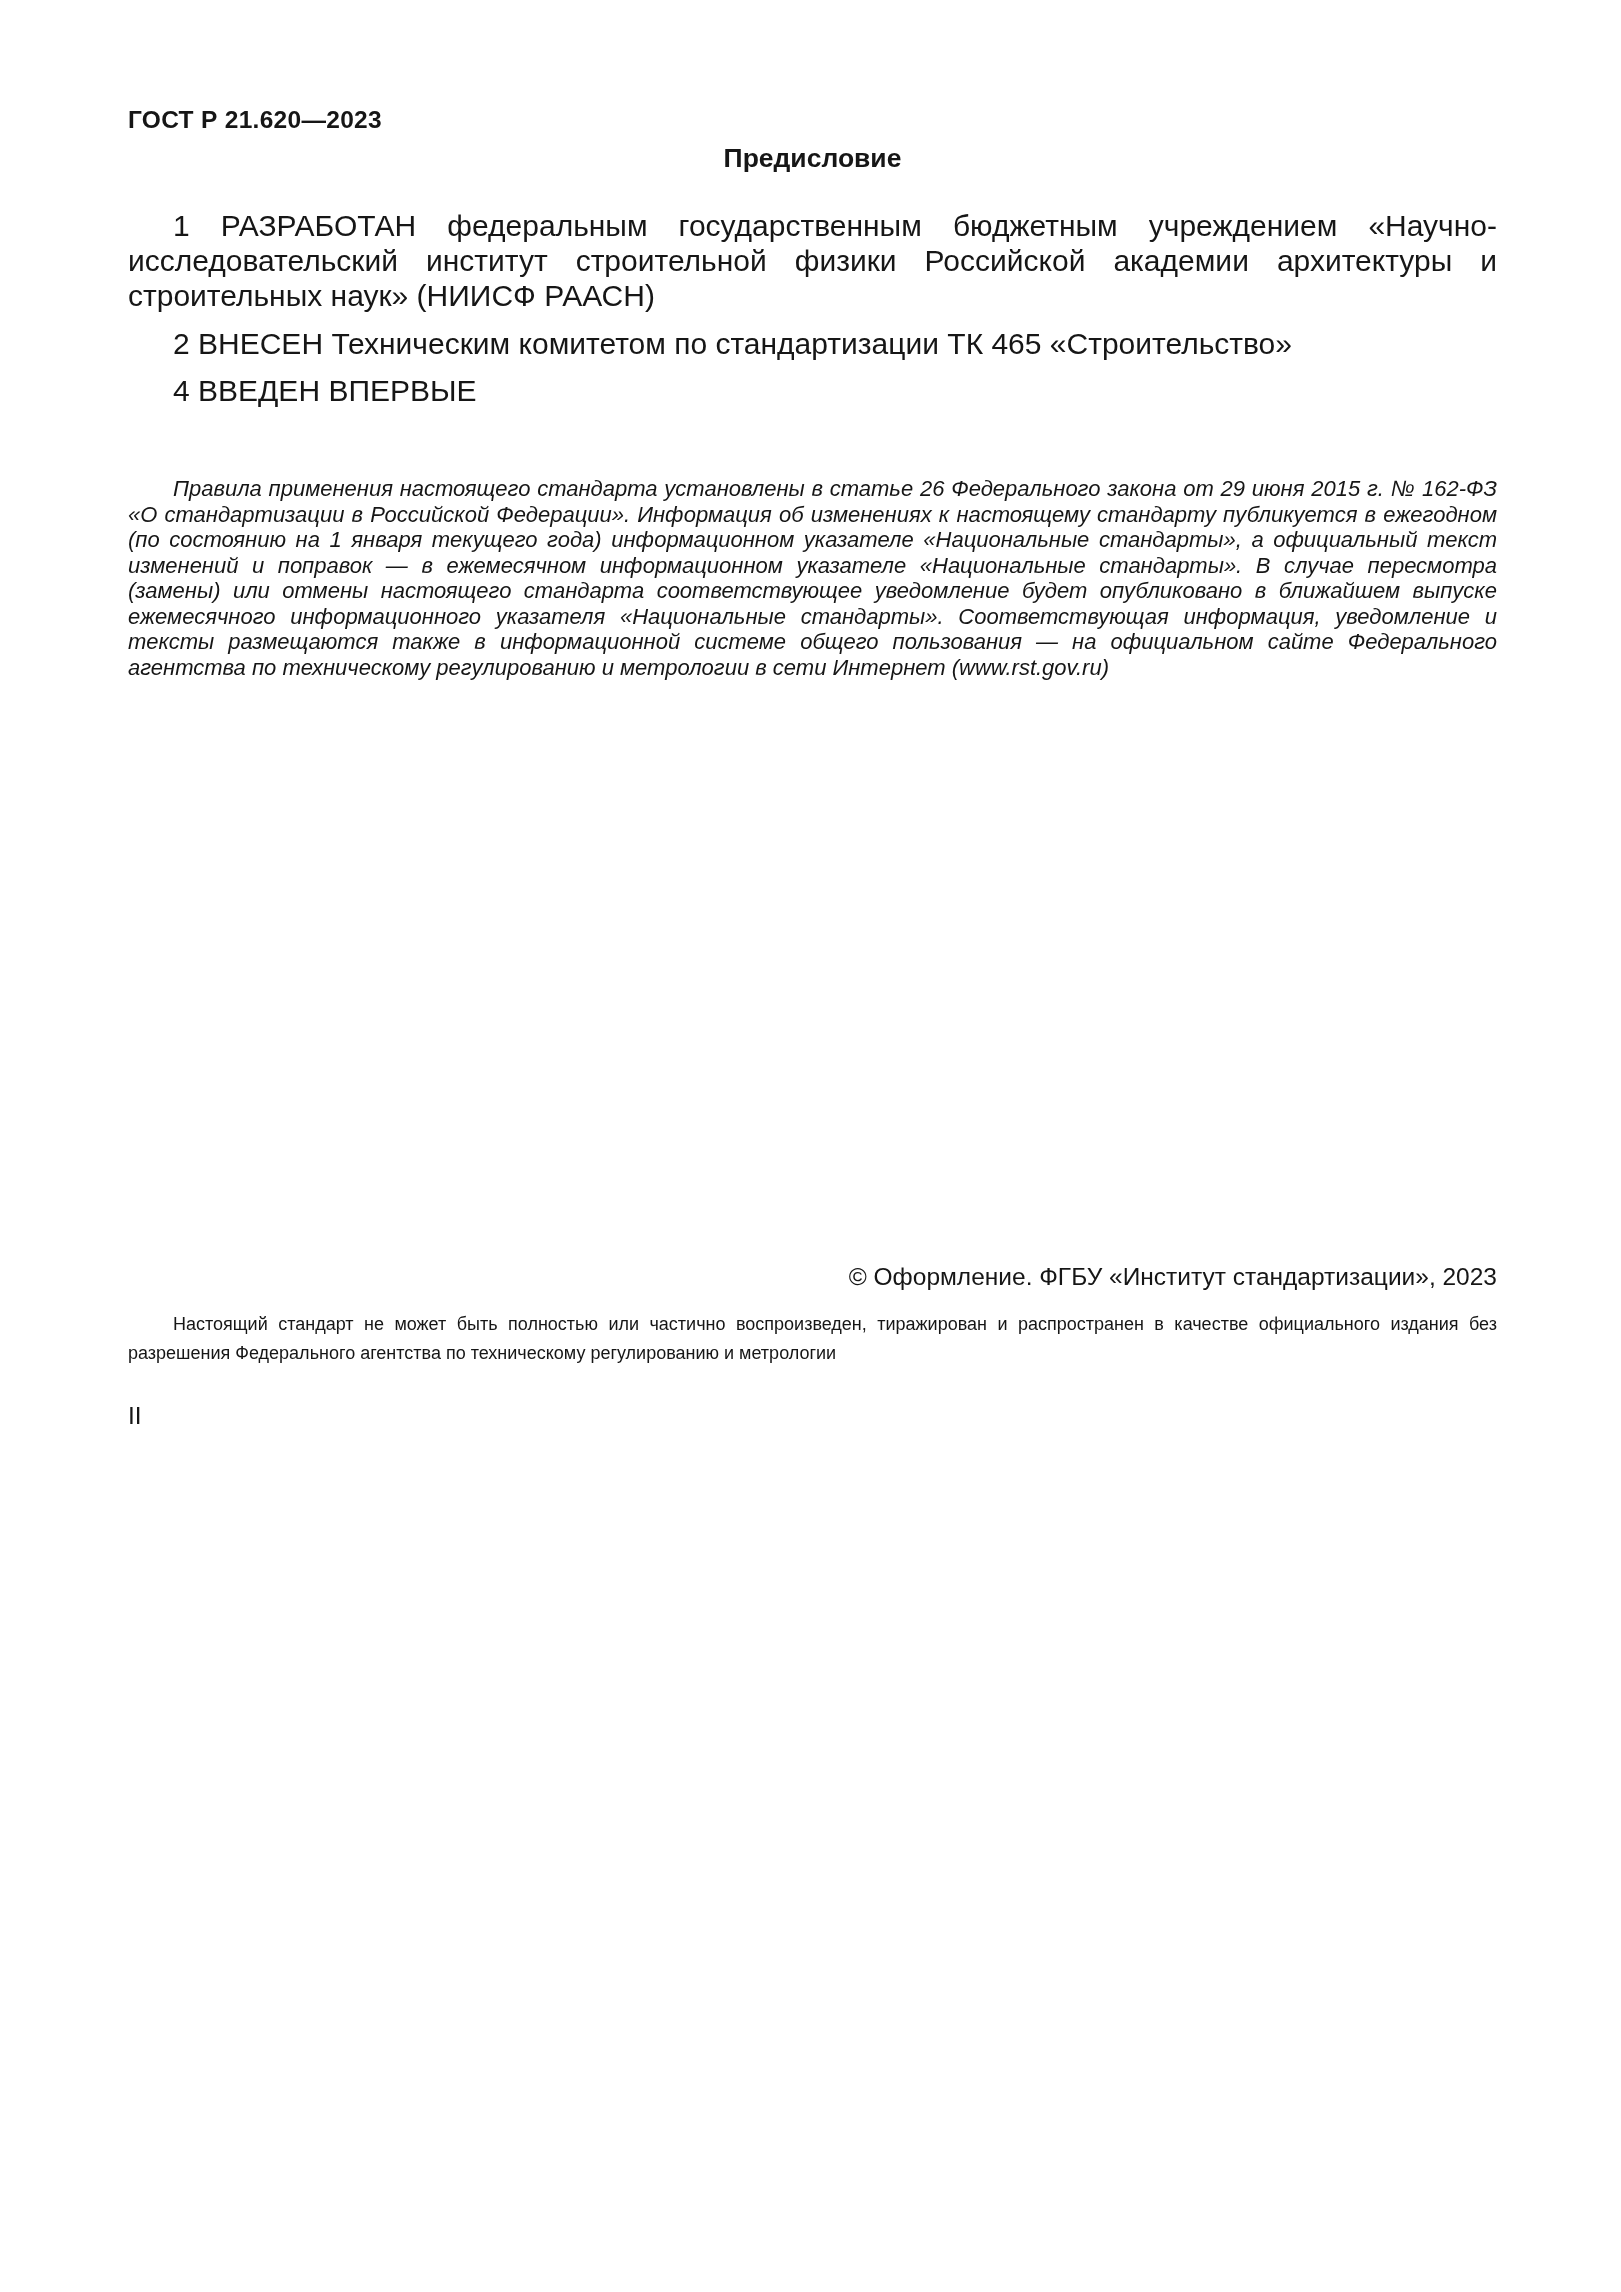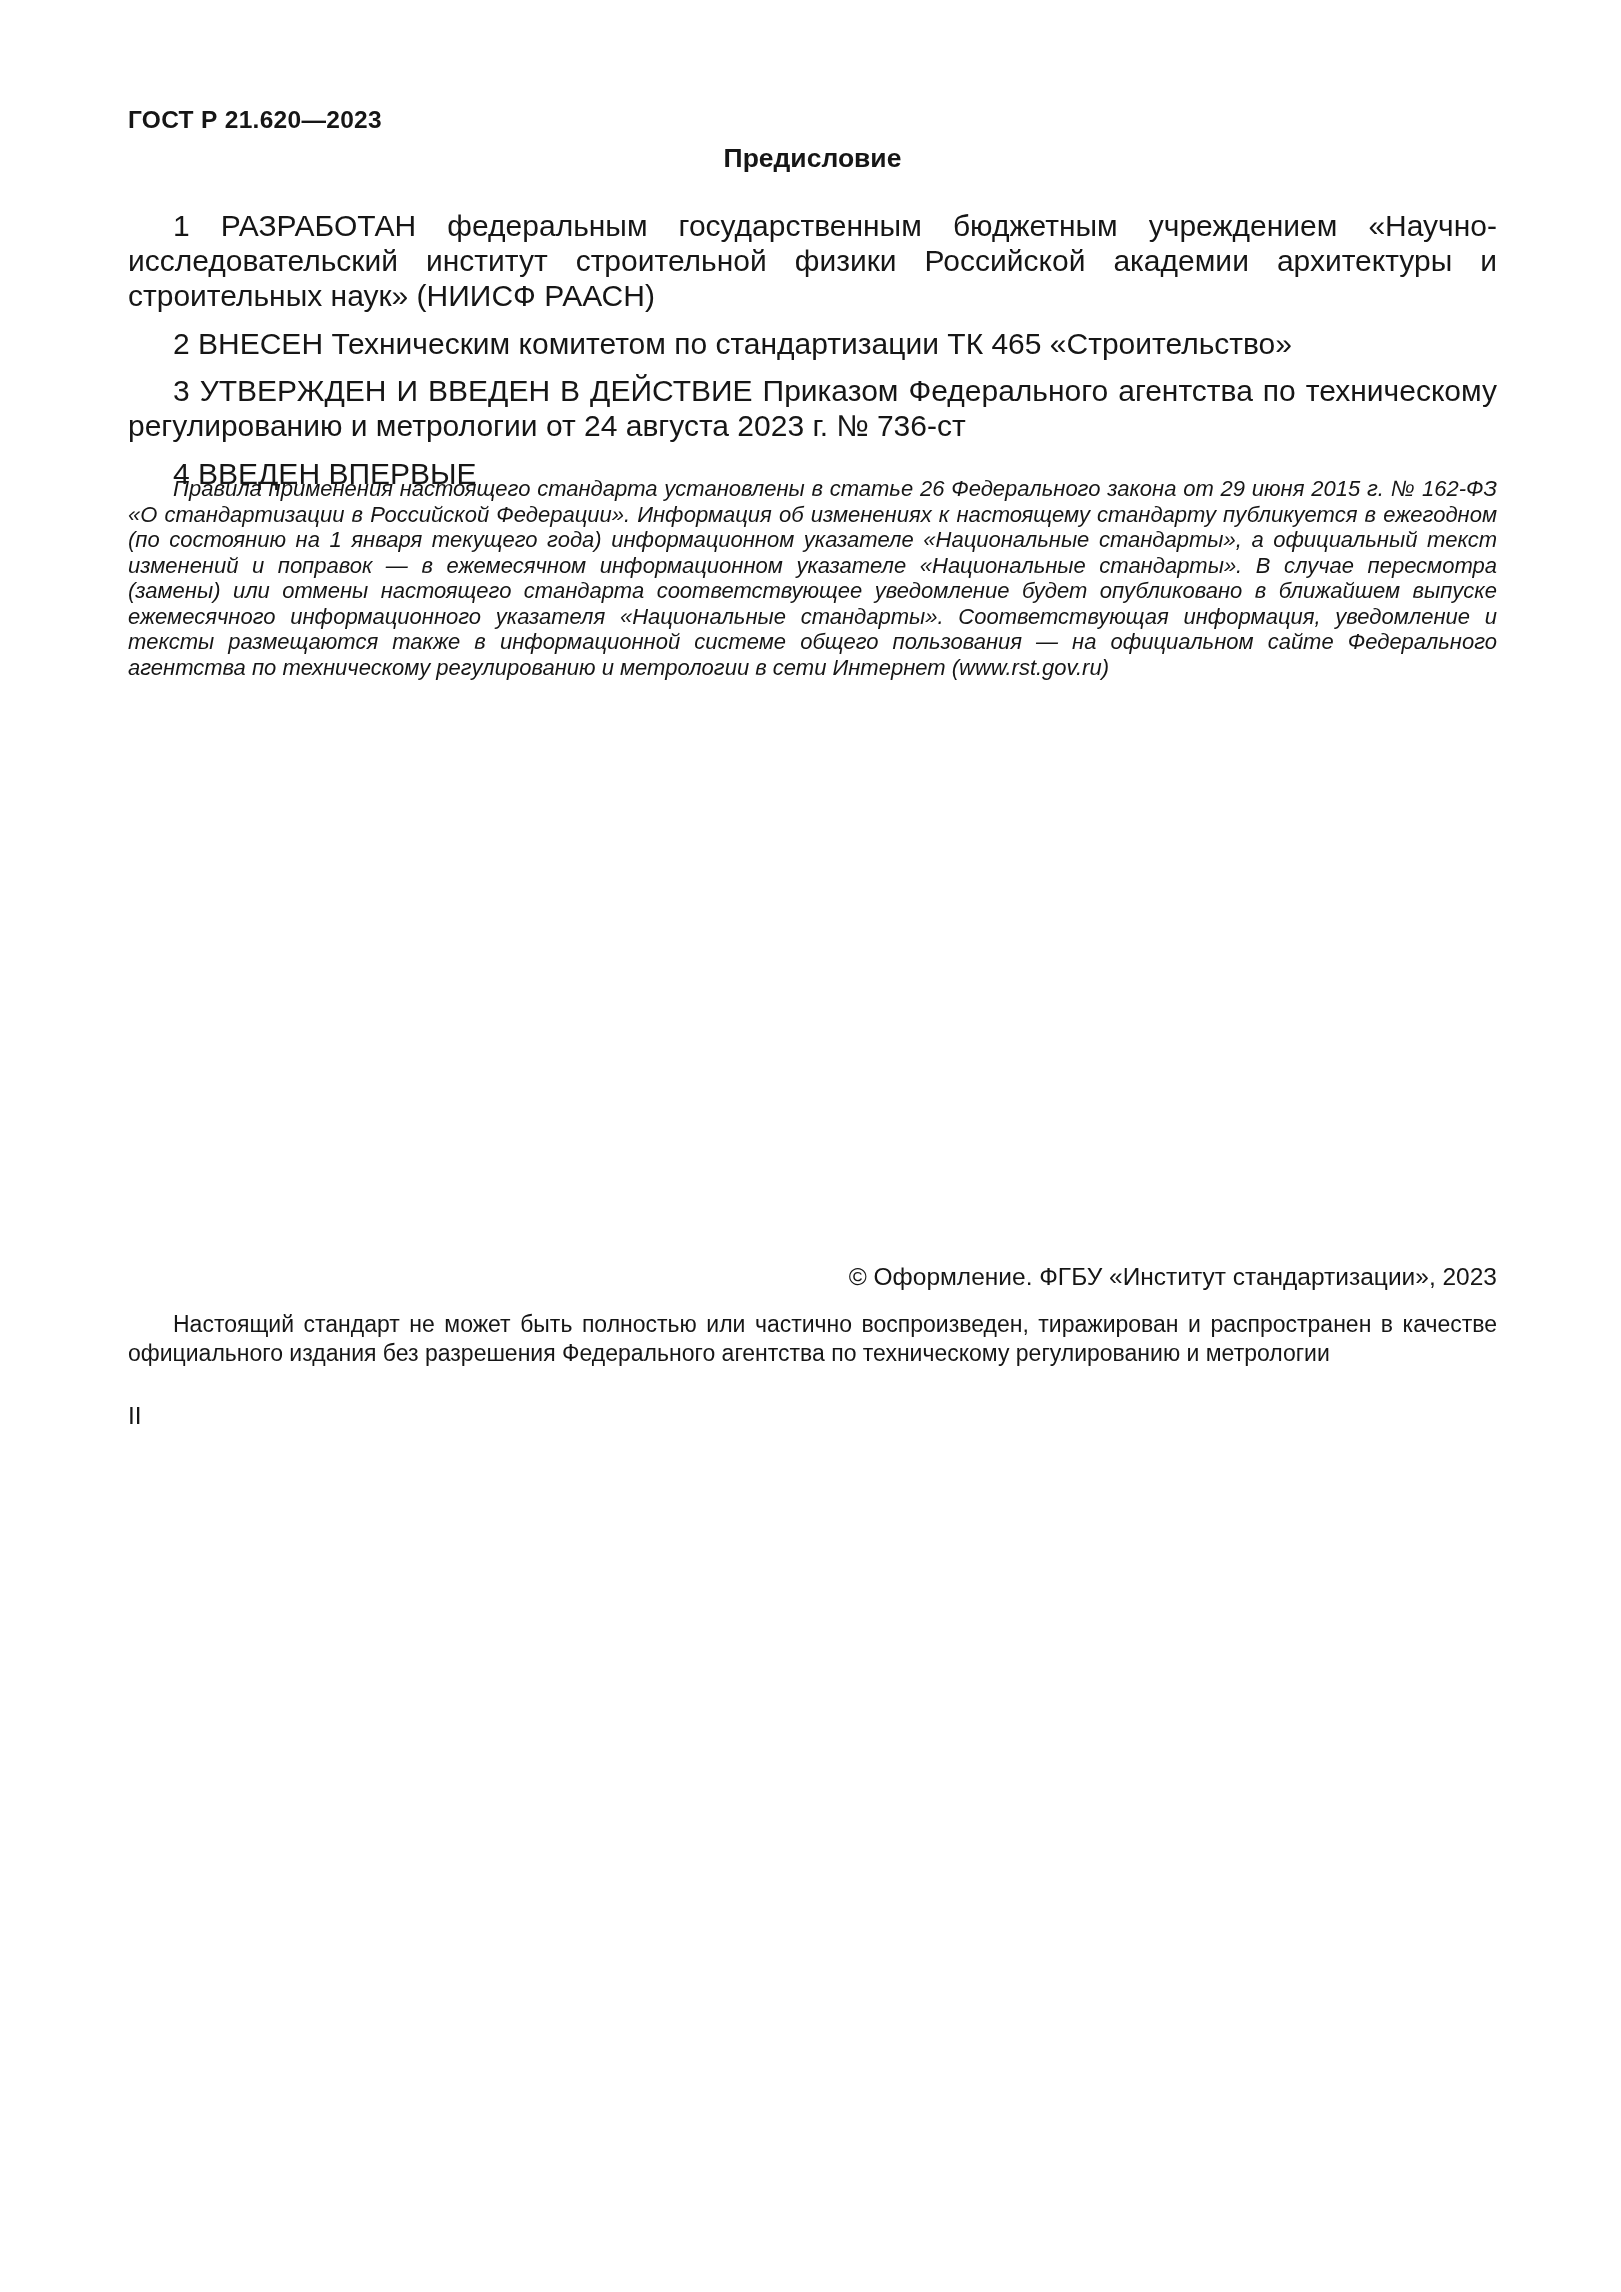--- a/index.html
+++ b/index.html
@@ -66,21 +66,21 @@
     right: 124px;
     top: 1263px;
     text-align: right;
     font-size: 24.5px;
   }
   .restriction {
     position: absolute;
     left: 128px;
     right: 124px;
     top: 1310px;
-    font-size: 23px;
+    font-size: 18px;
     line-height: 29px;
     text-align: justify;
     text-indent: 45px;
   }
   .page-number {
     position: absolute;
     left: 128px;
     top: 1402px;
     font-size: 24.5px;
     text-align: right;
@@ -91,21 +91,20 @@
 
 <div class="page">
 
   <div class="doc-code">ГОСТ Р 21.620—2023</div>
 
   <h1 class="doc-title">Предисловие</h1>
 
   <div class="foreword">
     <p>1 РАЗРАБОТАН федеральным государственным бюджетным учреждением «Научно-исследовательский институт строительной физики Российской академии архитектуры и строительных наук» (НИИСФ РААСН)</p>
     <p>2 ВНЕСЕН Техническим комитетом по стандартизации ТК 465 «Строительство»</p>
-    <p>3 УТВЕРЖДЕН И ВВЕДЕН В ДЕЙСТВИЕ Приказом Федерального агентства по техническому регулированию и метрологии от 24 августа 2023 г. № 736-ст</p>
     <p>4 ВВЕДЕН ВПЕРВЫЕ</p>
   </div>
 
   <div class="rules">Правила применения настоящего стандарта установлены в статье 26 Федерального закона от 29 июня 2015 г. № 162-ФЗ «О стандартизации в Российской Федерации». Информация об изменениях к настоящему стандарту публикуется в ежегодном (по состоянию на 1 января текущего года) информационном указателе «Национальные стандарты», а официальный текст изменений и поправок — в ежемесячном информационном указателе «Национальные стандарты». В случае пересмотра (замены) или отмены настоящего стандарта соответствующее уведомление будет опубликовано в ближайшем выпуске ежемесячного информационного указателя «Национальные стандарты». Соответствующая информация, уведомление и тексты размещаются также в информационной системе общего пользования — на официальном сайте Федерального агентства по техническому регулированию и метрологии в сети Интернет (www.rst.gov.ru)</div>
 
   <div class="copyright">© Оформление. ФГБУ «Институт стандартизации», 2023</div>
 
   <div class="restriction">Настоящий стандарт не может быть полностью или частично воспроизведен, тиражирован и распространен в качестве официального издания без разрешения Федерального агентства по техническому регулированию и метрологии</div>
 
   <div class="page-number">II</div>

